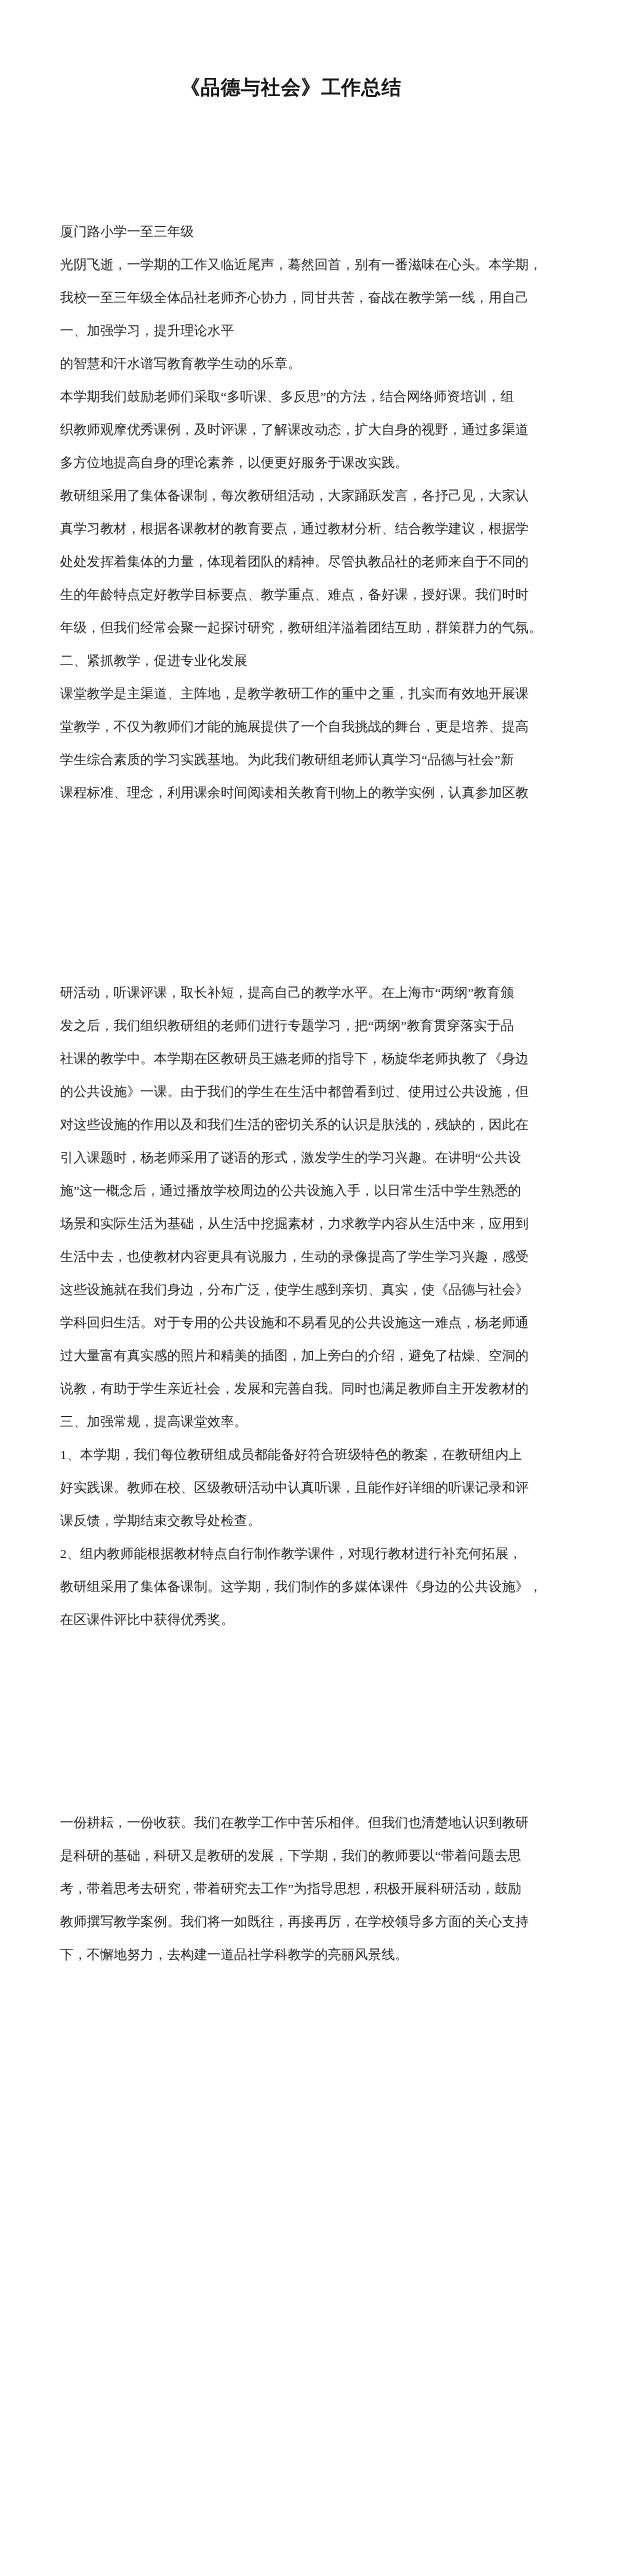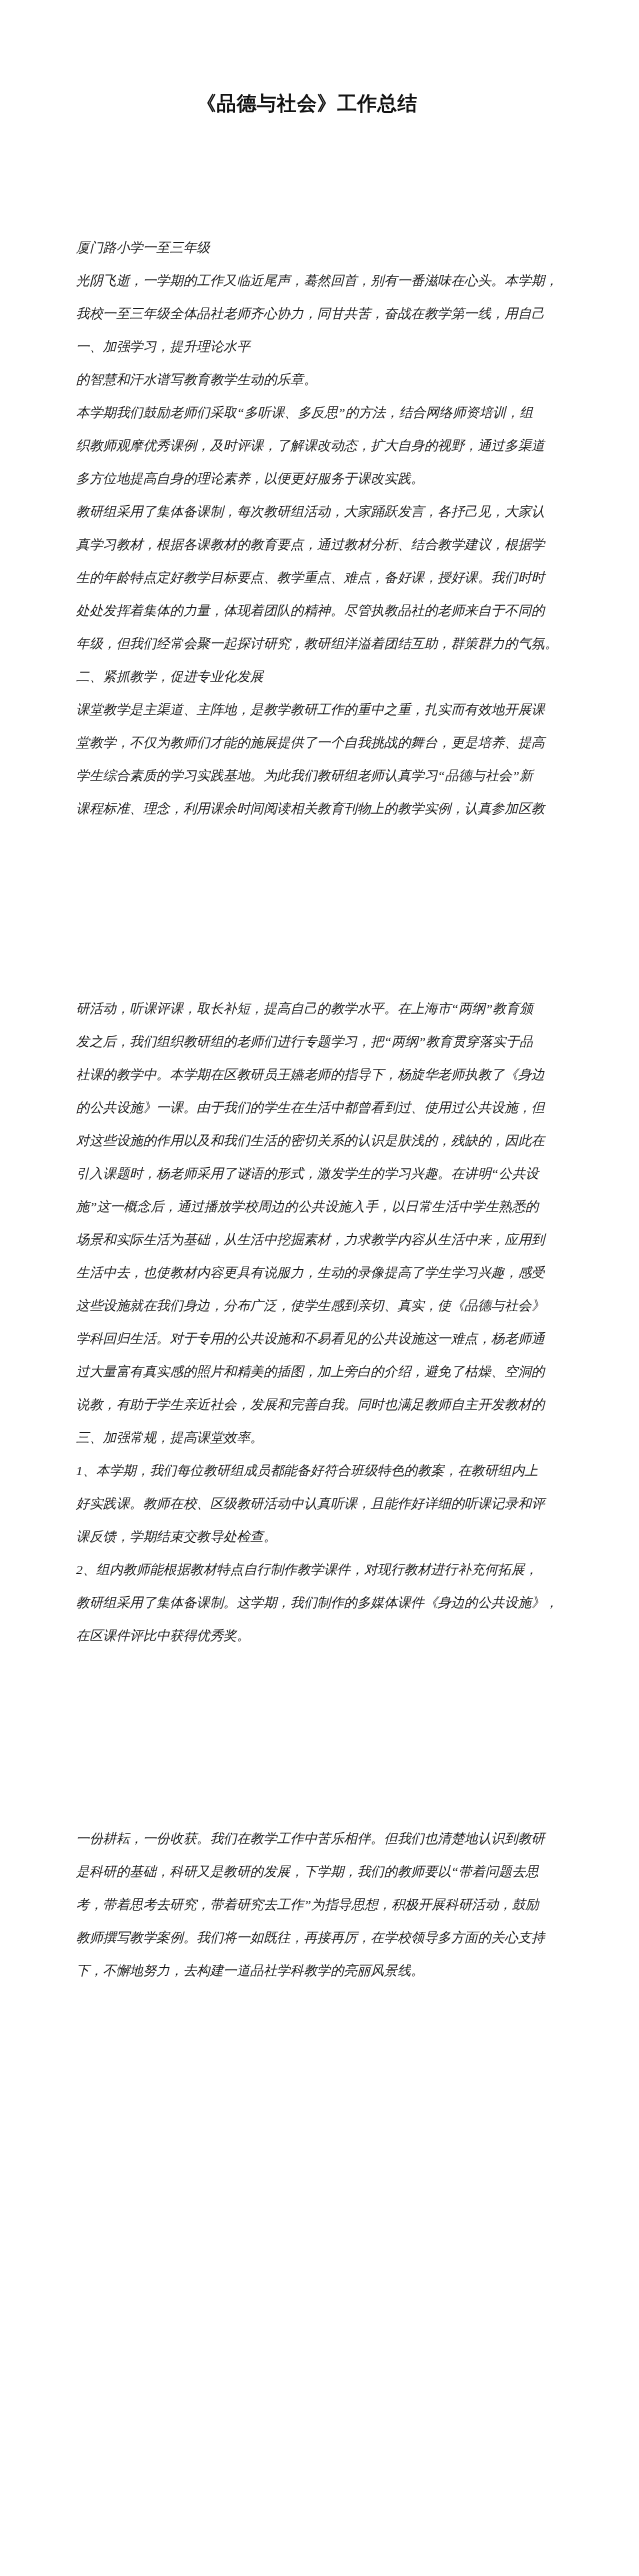--- a/index.html
+++ b/index.html
@@ -8,39 +8,38 @@
     background: #ffffff;
   }
   .doc-page {
     position: relative;
     width: 639px;
     height: 2711px;
     background: #ffffff;
     overflow: hidden;
   }
   .doc-title {
-    margin: 16px;
+    margin: 0;
     padding-top: 72px;
     width: 582px;
     height: 31px;
     line-height: 31px;
     text-align: center;
     font-family: "Liberation Serif", "DejaVu Serif", serif;
     font-size: 19.6px;
     font-weight: bold;
     color: #141414;
     letter-spacing: 0.5px;
     white-space: nowrap;
   }
   .doc-body {
     margin-top: 112px;
   }
   .text-block {
-    padding-left: 76px;
-    font-style: italic;
+    padding-left: 60px;
   }
   .text-line {
     height: 33px;
     line-height: 33px;
     font-family: "Liberation Serif", "DejaVu Serif", serif;
     font-size: 13.4px;
     color: #1a1a1a;
     white-space: nowrap;
     letter-spacing: 0;
   }
@@ -57,22 +56,22 @@
         <div class="text-line">厦门路小学一至三年级</div>
         <div class="text-line">光阴飞逝，一学期的工作又临近尾声，蓦然回首，别有一番滋味在心头。本学期，</div>
         <div class="text-line">我校一至三年级全体品社老师齐心协力，同甘共苦，奋战在教学第一线，用自己</div>
         <div class="text-line">一、加强学习，提升理论水平</div>
         <div class="text-line">的智慧和汗水谱写教育教学生动的乐章。</div>
         <div class="text-line">本学期我们鼓励老师们采取“多听课、多反思”的方法，结合网络师资培训，组</div>
         <div class="text-line">织教师观摩优秀课例，及时评课，了解课改动态，扩大自身的视野，通过多渠道</div>
         <div class="text-line">多方位地提高自身的理论素养，以便更好服务于课改实践。</div>
         <div class="text-line">教研组采用了集体备课制，每次教研组活动，大家踊跃发言，各抒己见，大家认</div>
         <div class="text-line">真学习教材，根据各课教材的教育要点，通过教材分析、结合教学建议，根据学</div>
+        <div class="text-line">处处发挥着集体的力量，体现着团队的精神。尽管执教品社的老师来自于不同的</div>
         <div class="text-line">生的年龄特点定好教学目标要点、教学重点、难点，备好课，授好课。我们时时</div>
-        <div class="text-line">处处发挥着集体的力量，体现着团队的精神。尽管执教品社的老师来自于不同的</div>
         <div class="text-line">年级，但我们经常会聚一起探讨研究，教研组洋溢着团结互助，群策群力的气氛。</div>
         <div class="text-line">二、紧抓教学，促进专业化发展</div>
         <div class="text-line">课堂教学是主渠道、主阵地，是教学教研工作的重中之重，扎实而有效地开展课</div>
         <div class="text-line">堂教学，不仅为教师们才能的施展提供了一个自我挑战的舞台，更是培养、提高</div>
         <div class="text-line">学生综合素质的学习实践基地。为此我们教研组老师认真学习“品德与社会”新</div>
         <div class="text-line">课程标准、理念，利用课余时间阅读相关教育刊物上的教学实例，认真参加区教</div>
       </div>
       <div class="page-gap-1"></div>
       <div class="text-block">
         <div class="text-line">研活动，听课评课，取长补短，提高自己的教学水平。在上海市“两纲”教育颁</div>

